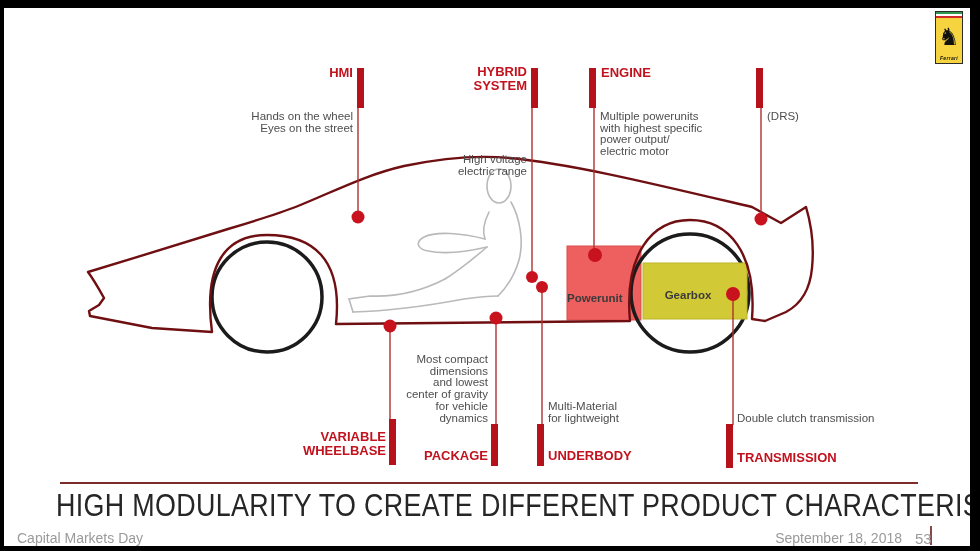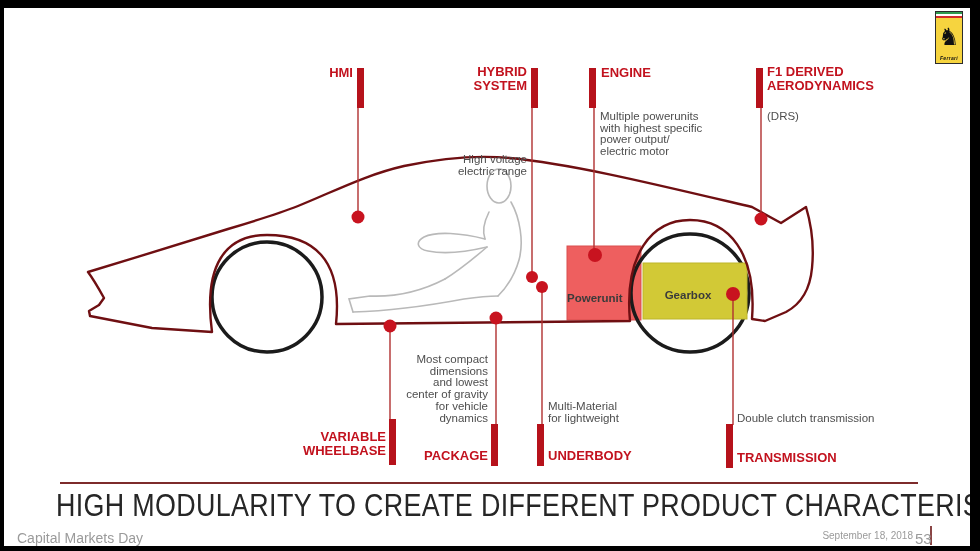--- a/index.html
+++ b/index.html
@@ -51,21 +51,21 @@
 
   
   .separator { position:absolute; left:60px; top:482px; width:858px; height:2px;
     background:#7d2b2b; }
   .tagline { position:absolute; left:56px; top:487px; font-size:32px; color:#262626;
     white-space:nowrap; transform:scaleX(0.84); transform-origin:0 0;
     letter-spacing:0.4px; }
 
   
   .footer-left  { position:absolute; left:17px; top:530px; font-size:14px; color:#9a9a9a; }
-  .footer-date  { position:absolute; right:67px; top:530px; font-size:10px; color:#9a9a9a; }
+  .footer-date  { position:absolute; right:78px; top:530px; font-size:14px; color:#9a9a9a; }
   .footer-divider { position:absolute; left:930px; top:526px; width:2px; height:19px;
     background:#8a4545; }
   .footer-page  { position:absolute; left:915px; top:530px; font-size:15px; color:#9a9a9a;text-align:right; }
 </style>
 </head>
 <body>
 
 <div class="slide">
 
   <svg class="diagram" viewBox="0 0 980 551">
@@ -139,36 +139,36 @@
   <div class="box-label" style="left:643px; top:289px; width:90px;">Gearbox</div>
 
   <div class="badge">
     <div class="badge-stripes"></div>
     <div class="badge-horse">♞</div>
     <div class="badge-text">Ferrari</div>
   </div>
 
   <div class="co-head ra" style="right:627px; top:66px;">HMI</div>
   <div class="vbar" style="left:357px; top:68px; height:40px;"></div>
+  <div class="co-sub ra" style="right:627px; top:111px;">Hands on the wheel
+Eyes on the street</div>
 
   <div class="co-head ra" style="right:453px; top:65px;">HYBRID
 SYSTEM</div>
   <div class="vbar" style="left:531px; top:68px; height:40px;"></div>
   <div class="co-sub ra" style="right:453px; top:111px;margin-top:43px;">High voltage
 electric range</div>
 
   <div class="co-head" style="left:601px; top:66px;">ENGINE</div>
   <div class="vbar" style="left:589px; top:68px; height:40px;"></div>
   <div class="co-sub" style="left:600px; top:111px;">Multiple powerunits
 with highest specific
 power output/
 electric motor</div>
 
-  <div class="co-head" style="left:767px; top:65px;">F1 DERIVED
-AERODYNAMICS</div>
   <div class="vbar" style="left:756px; top:68px; height:40px;"></div>
   <div class="co-sub" style="left:767px; top:111px;">(DRS)</div>
 
   <div class="co-head ra" style="right:594px; top:430px;">VARIABLE
 WHEELBASE</div>
   <div class="vbar" style="left:389px; top:419px; height:46px;"></div>
 
   <div class="co-sub ra" style="right:492px; top:354px;">Most compact
 dimensions
 and lowest

